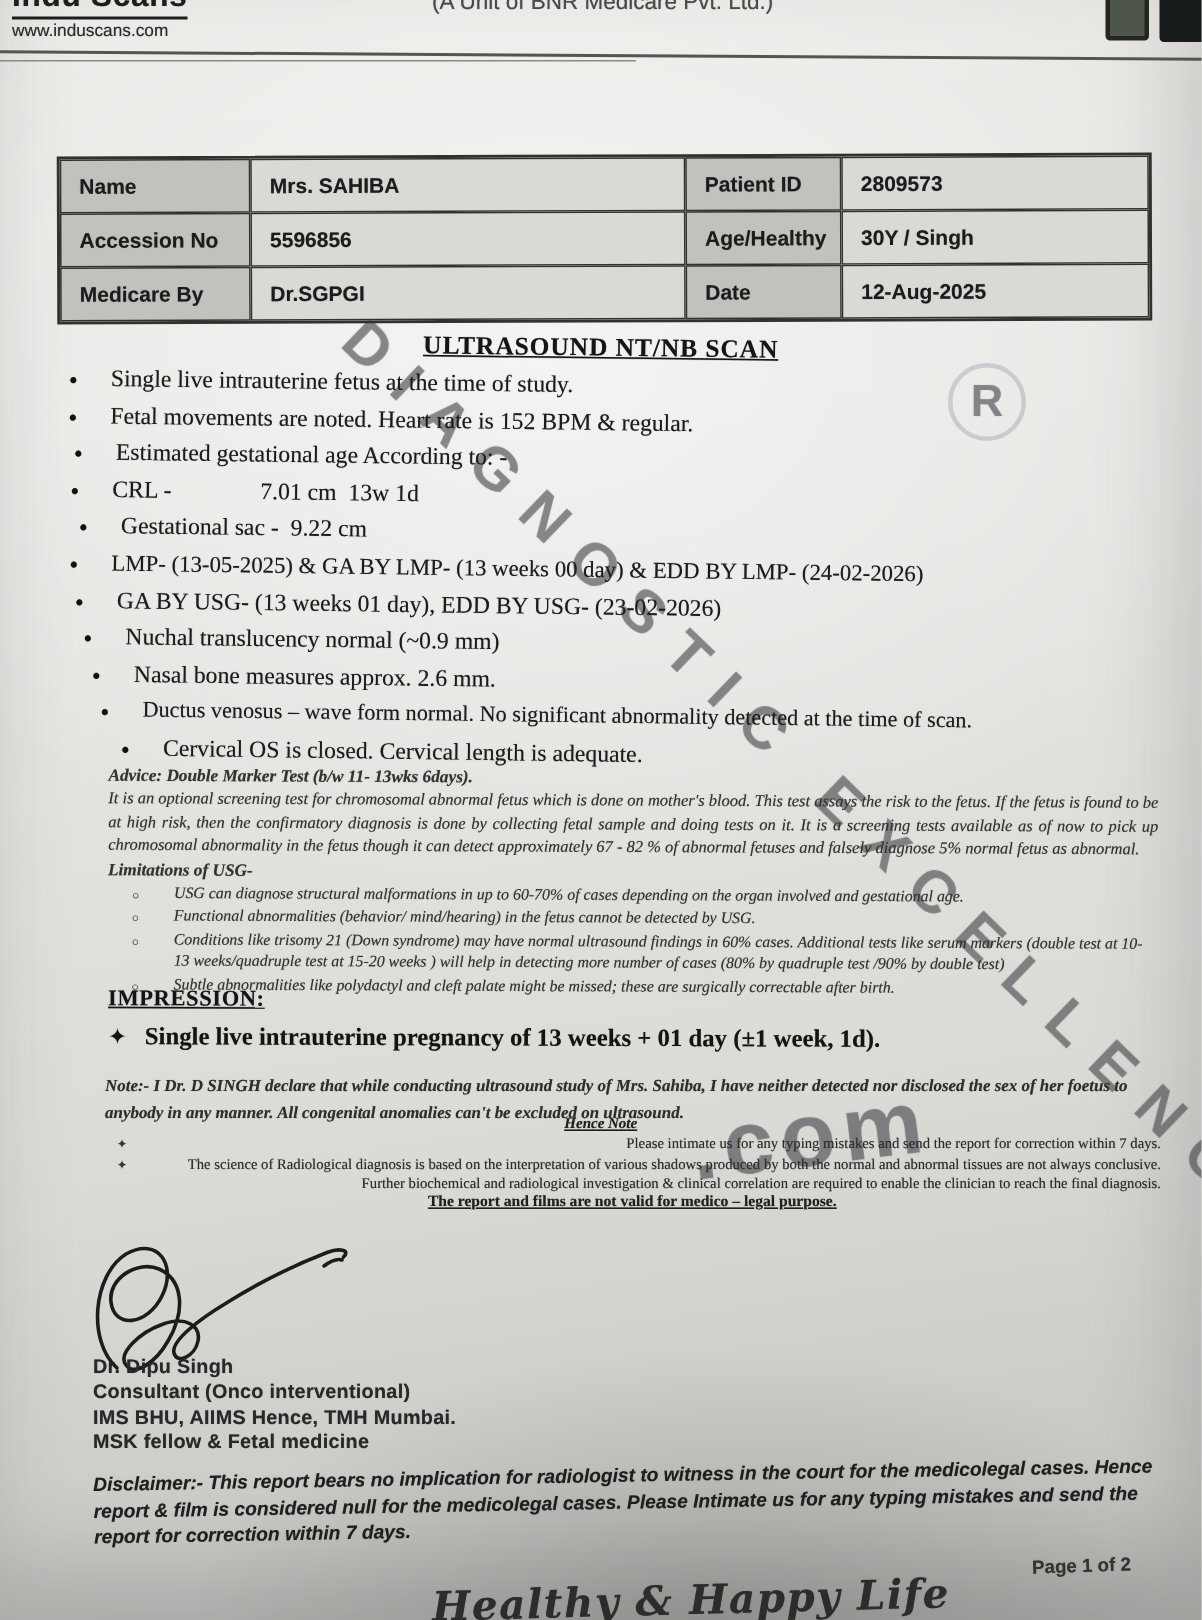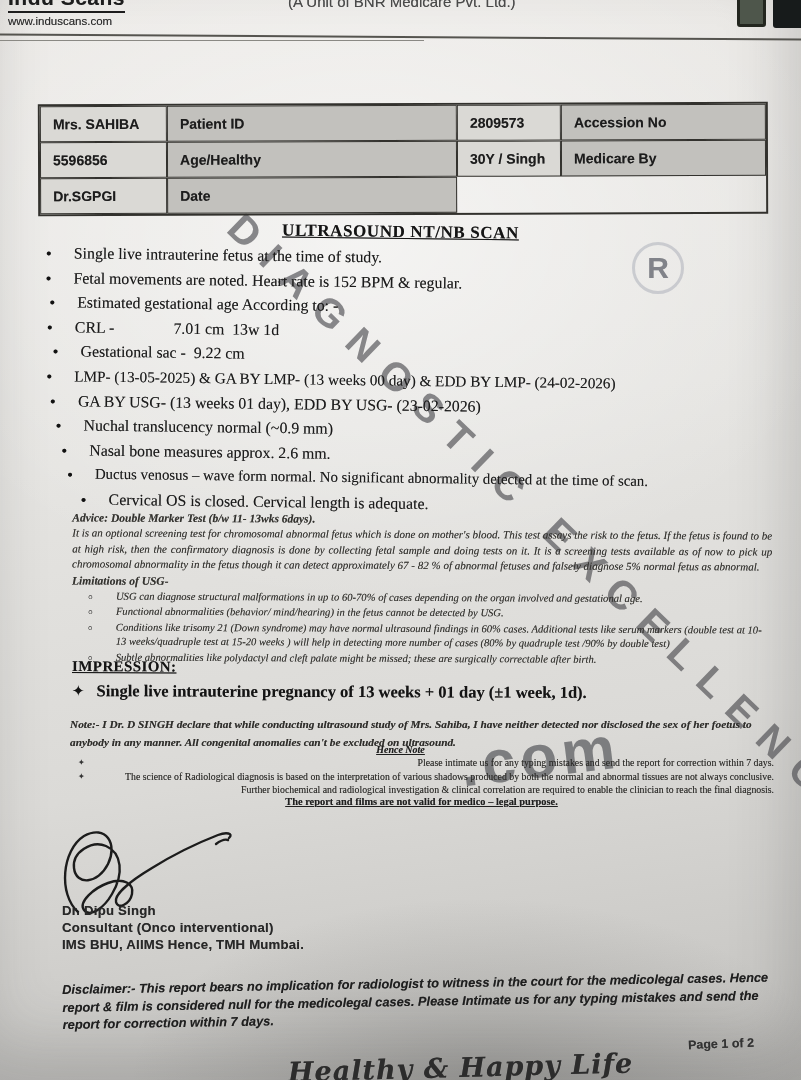--- a/index.html
+++ b/index.html
@@ -119,32 +119,34 @@
   <div class="brand-name">Indu Scans</div>
   <div class="brand-site">www.induscans.com</div>
 </div>
 <div class="unit-line">(A Unit of BNR Medicare Pvt. Ltd.)</div>
 <div class="sq1"></div>
 <div class="sq2"></div>
 <div class="divider"></div>
 <div class="divider2"></div>
 
 <div class="ptable">
+  <div class="pcell plabel">Name</div>
   <div class="pcell pvalue">Mrs. SAHIBA</div>
   <div class="pcell plabel">Patient ID</div>
   <div class="pcell pvalue">2809573</div>
 
   <div class="pcell plabel">Accession No</div>
   <div class="pcell pvalue">5596856</div>
   <div class="pcell plabel">Age/Healthy</div>
   <div class="pcell pvalue">30Y / Singh</div>
 
   <div class="pcell plabel">Medicare By</div>
   <div class="pcell pvalue">Dr.SGPGI</div>
   <div class="pcell plabel">Date</div>
+  <div class="pcell pvalue">12-Aug-2025</div>
 </div>
 
 <div class="rtitle">ULTRASOUND NT/NB SCAN</div>
 
 <ul class="bullets">
   <li>Single live intrauterine fetus at the time of study.</li>
   <li>Fetal movements are noted. Heart rate is 152 BPM &amp; regular.</li>
   <li>Estimated gestational age According to: -</li>
   <li>CRL -&nbsp;&nbsp;&nbsp;&nbsp;&nbsp;&nbsp;&nbsp;&nbsp;&nbsp;&nbsp;&nbsp;&nbsp;&nbsp;&nbsp; 7.01 cm&nbsp; 13w 1d</li>
   <li>Gestational sac -&nbsp; 9.22 cm</li>
@@ -188,18 +190,19 @@
 <div class="signature">
   <svg width="200" height="110" viewBox="0 0 200 110">
     <path d="M30,92 C10,74 14,30 36,16 C58,4 70,24 60,44 C50,64 28,66 26,48 C24,32 44,20 58,26 C74,33 76,54 64,74 C56,88 42,98 36,90 C30,82 46,68 60,63 C76,57 86,64 84,74 C82,84 70,90 68,82 C66,74 84,60 104,48 C128,33 152,22 170,15 C178,12 186,13 181,18 M168,24 C172,21 177,19 180,20" stroke="#1c1c1c" stroke-width="2.4" fill="none" stroke-linecap="round"></path>
   </svg>
 </div>
 
 <div class="doctor">
   <div>Dr. Dipu Singh</div>
   <div>Consultant (Onco interventional)</div>
   <div>IMS BHU, AIIMS Hence, TMH Mumbai.</div>
+  <div>MSK fellow &amp; Fetal medicine</div>
 </div>
 
 <div class="disclaimer">Disclaimer:- This report bears no implication for radiologist to witness in the court for the medicolegal cases. Hence report &amp; film is considered null for the medicolegal cases. Please Intimate us for any typing mistakes and send the report for correction within 7 days.</div>
 
 <div class="page-num">Page 1 of 2</div>
 <div class="tagline">Healthy &amp; Happy Life</div>
 
 </body></html>

